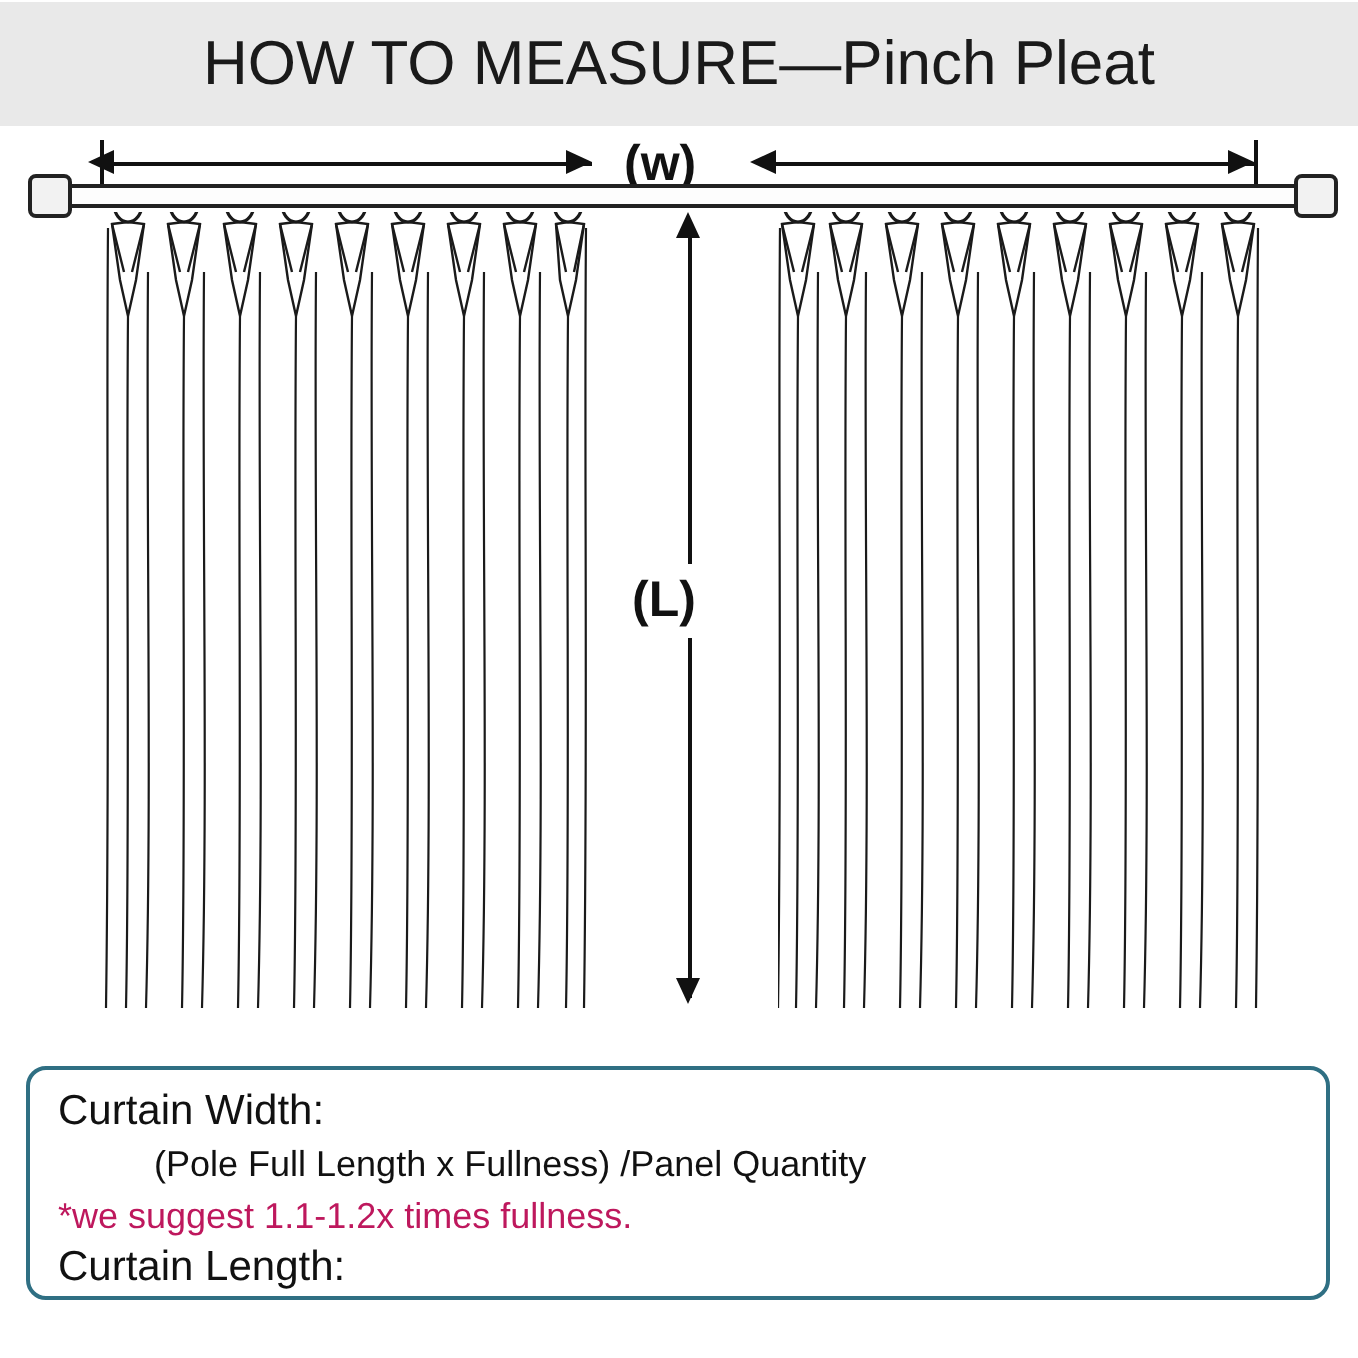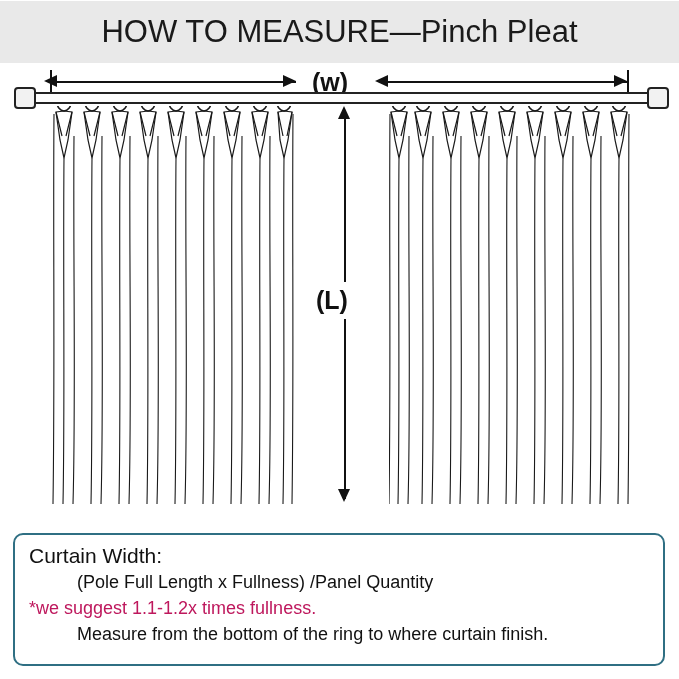--- a/index.html
+++ b/index.html
@@ -135,21 +135,21 @@
   #panel-right { left: 389px; width: 242px; }
 
   .panel svg { display: block; }
 
   
   #info-box {
     position: absolute;
     left: 13px;
     top: 533px;
     width: 652px;
-    height: 133px;
+    height: 117px;
     border: 2px solid #2f6f83;
     border-radius: 10px;
     background: #ffffff;
     box-sizing: border-box;
     padding: 8px 20px 0 14px;
   }
   .info-head {
     font-size: 21px;
     color: #111;
     line-height: 26px;
@@ -319,16 +319,16 @@
         </g>
       </svg>
     </div>
 
   </div>
 
   <div id="info-box">
     <div class="info-head">Curtain Width:</div>
     <div class="info-sub">(Pole Full Length x Fullness) /Panel Quantity</div>
     <div class="info-note">*we suggest 1.1-1.2x times fullness.</div>
-    <div class="info-sub">Measure from the bottom of the ring to where curtain finish.</div>
+    <div class="info-head">Curtain Length:</div>
   </div>
 
 </div>
 
 </body></html>

